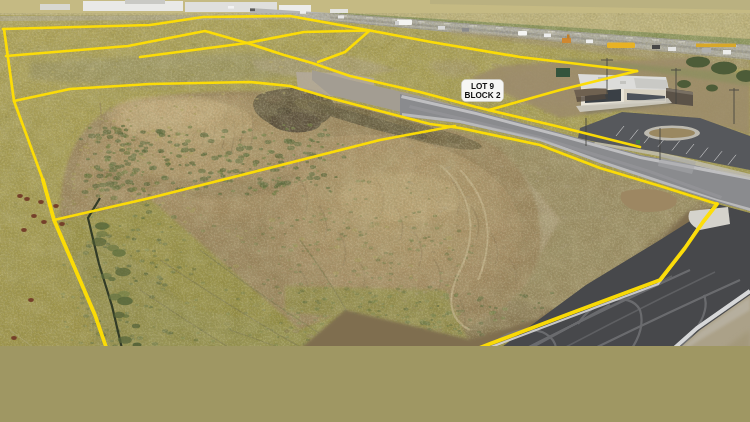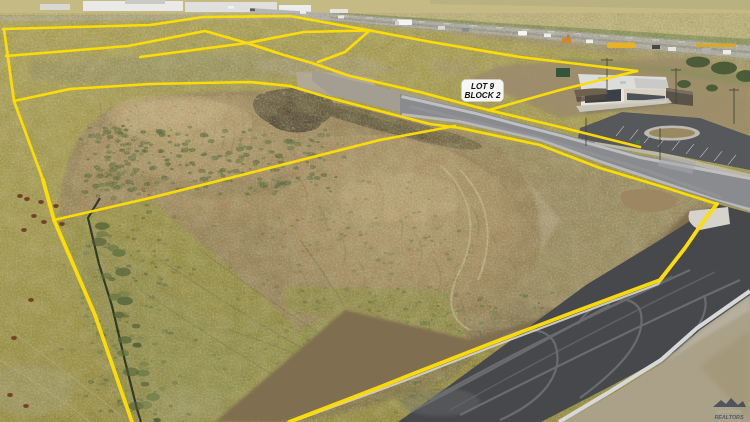--- a/index.html
+++ b/index.html
@@ -1,14 +1,14 @@
 <!DOCTYPE html>
 <html><head><meta charset="utf-8"><style>
 html,body{margin:0;padding:0;background:#9f9763;font-family:"Liberation Sans",sans-serif;}
-#stage{position:relative;width:750px;height:422px;overflow:hidden;font-style:italic;}
+#stage{position:relative;width:750px;height:346px;overflow:hidden;}
 </style></head><body>
 <div id="stage">
 <svg width="750" height="422" viewBox="0 0 750 422" xmlns="http://www.w3.org/2000/svg">
 <defs>
 <linearGradient id="fieldg" x1="0" y1="0" x2="0.3" y2="1">
 <stop offset="0" stop-color="#b3a85c"></stop>
           <stop offset="0.5" stop-color="#a79e51"></stop>
           <stop offset="1" stop-color="#978e40"></stop>
 </linearGradient>
 <linearGradient id="scrubg" x1="0" y1="0" x2="0.35" y2="1">

